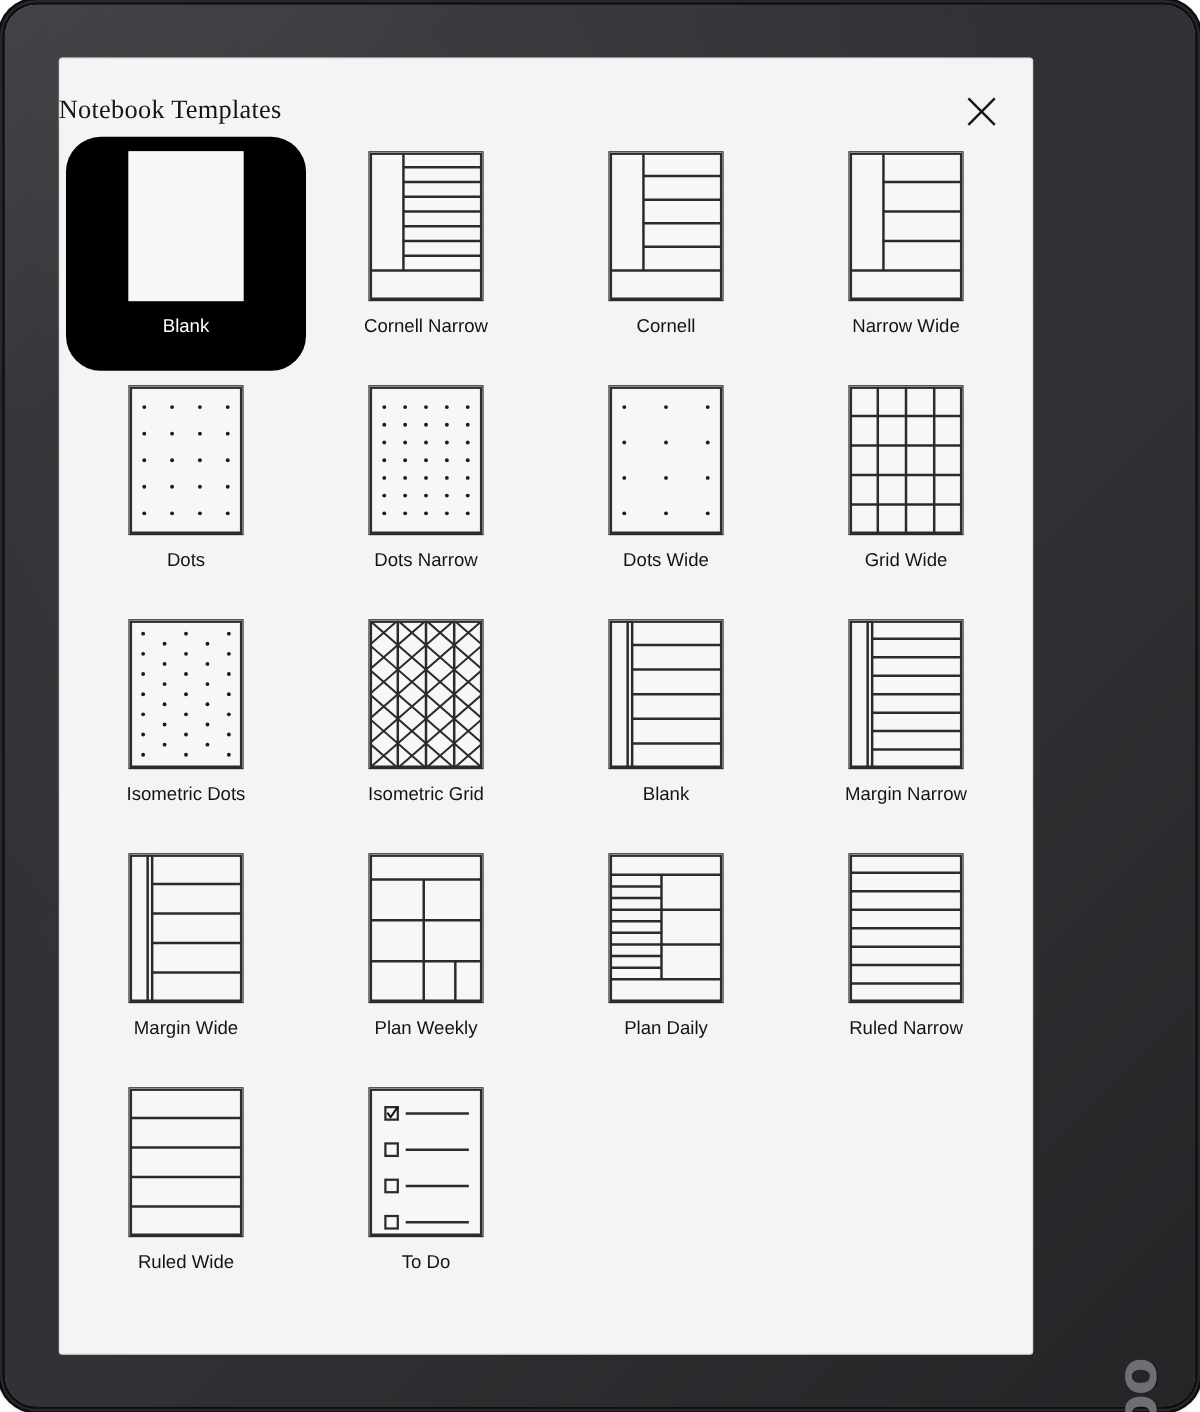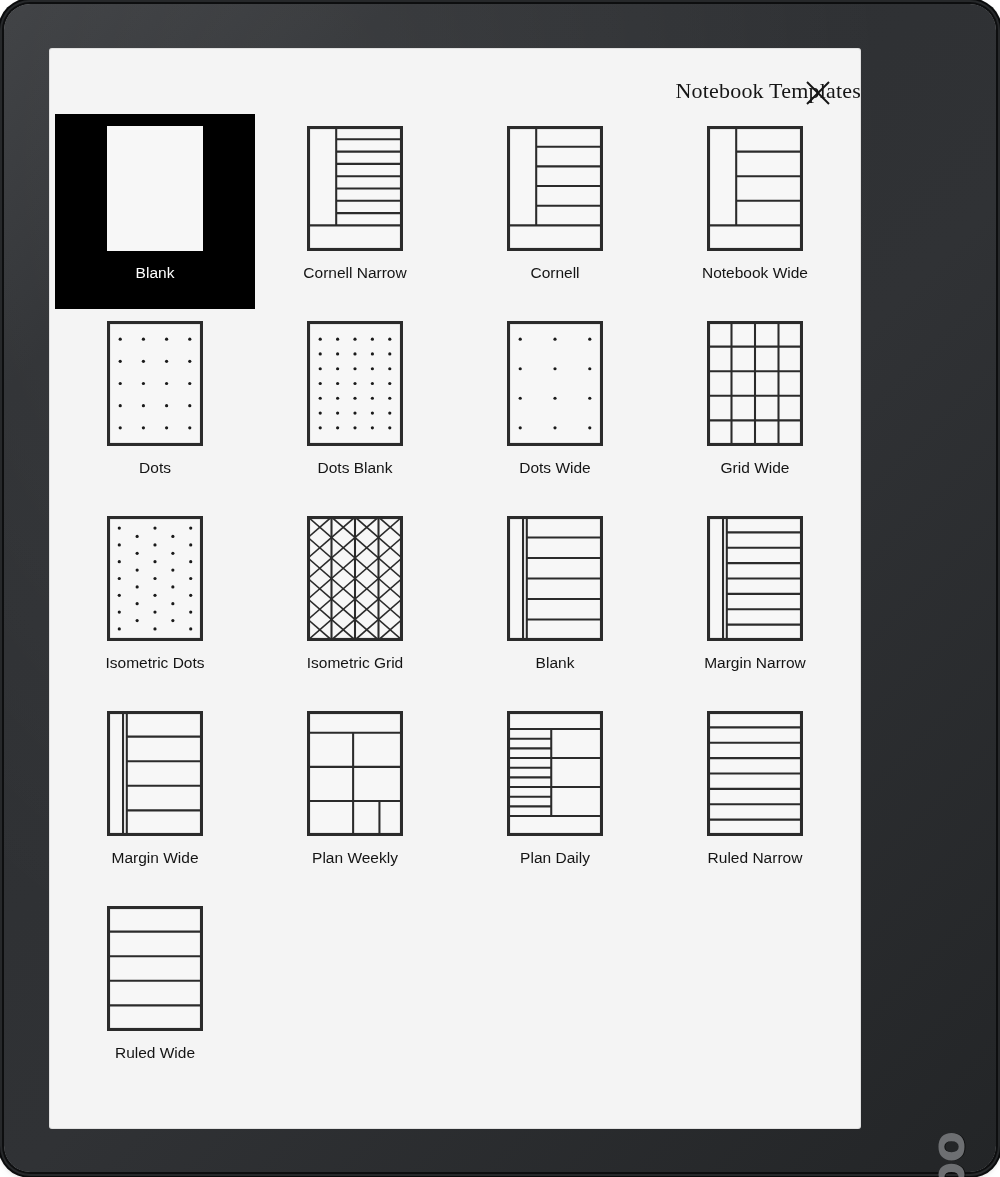--- a/index.html
+++ b/index.html
@@ -67,21 +67,21 @@
 
   
   #sheet-header {
     position: relative;
     height: 66px;
   }
   #page-title {
     position: absolute;
     left: 0; right: 0;
     top: 30px;
-    text-align: right;
+    text-align: left;
     font-family: "Liberation Serif", serif;
     font-size: 22px;
     color: #161616;
     letter-spacing: 0.2px;
   }
   #close-button {
     position: absolute;
     right: 23px;
     top: 25px;
     width: 40px;
@@ -102,20 +102,21 @@
   }
   .tpl-cell {
     height: 195px;
     display: flex;
     flex-direction: column;
     align-items: center;
     justify-content: flex-start;
     padding-top: 12px;
     cursor: pointer;
     position: relative;
+    border-radius: 29px;
   }
   .tpl-cell.selected {
     background: #000000;
   }
   .tpl-thumb {
     width: 96px;
     height: 125px;
     background: #f7f7f7;
     border: 1.6px solid #2b2b2b;
     position: relative;
@@ -200,21 +201,21 @@
           <div class="tpl-thumb">
             <svg viewBox="0 0 100 130" preserveAspectRatio="none">
               <rect x="1.1" y="1.1" width="97.8" height="127.8" fill="none" stroke="#2b2b2b" stroke-width="2.2"></rect>
               <line x1="30" y1="0" x2="30" y2="104" stroke="#2b2b2b" stroke-width="2.2"></line>
               <line x1="0" y1="104" x2="100" y2="104" stroke="#2b2b2b" stroke-width="2.2"></line>
               <line x1="30" y1="26" x2="100" y2="26" stroke="#2b2b2b" stroke-width="2.2"></line>
               <line x1="30" y1="52" x2="100" y2="52" stroke="#2b2b2b" stroke-width="2.2"></line>
               <line x1="30" y1="78" x2="100" y2="78" stroke="#2b2b2b" stroke-width="2.2"></line>
             </svg>
           </div>
-          <div class="tpl-label">Notebook Wide</div>
+          <div class="tpl-label">Narrow Wide</div>
         </div>
         <div class="tpl-cell">
           <div class="tpl-thumb">
             <svg viewBox="0 0 100 130" preserveAspectRatio="none">
               <rect x="1.1" y="1.1" width="97.8" height="127.8" fill="none" stroke="#2b2b2b" stroke-width="2.2"></rect>
               <circle cx="13" cy="18.200000000000003" r="1.7" fill="#1a1a1a"></circle>
               <circle cx="37.66666666666667" cy="18.200000000000003" r="1.7" fill="#1a1a1a"></circle>
               <circle cx="62.333333333333336" cy="18.200000000000003" r="1.7" fill="#1a1a1a"></circle>
               <circle cx="87" cy="18.200000000000003" r="1.7" fill="#1a1a1a"></circle>
               <circle cx="13" cy="41.6" r="1.7" fill="#1a1a1a"></circle>
@@ -271,21 +272,21 @@
               <circle cx="50" cy="96.2" r="1.7" fill="#1a1a1a"></circle>
               <circle cx="68.5" cy="96.2" r="1.7" fill="#1a1a1a"></circle>
               <circle cx="87" cy="96.2" r="1.7" fill="#1a1a1a"></circle>
               <circle cx="13" cy="111.8" r="1.7" fill="#1a1a1a"></circle>
               <circle cx="31.5" cy="111.8" r="1.7" fill="#1a1a1a"></circle>
               <circle cx="50" cy="111.8" r="1.7" fill="#1a1a1a"></circle>
               <circle cx="68.5" cy="111.8" r="1.7" fill="#1a1a1a"></circle>
               <circle cx="87" cy="111.8" r="1.7" fill="#1a1a1a"></circle>
             </svg>
           </div>
-          <div class="tpl-label">Dots Blank</div>
+          <div class="tpl-label">Dots Narrow</div>
         </div>
         <div class="tpl-cell">
           <div class="tpl-thumb">
             <svg viewBox="0 0 100 130" preserveAspectRatio="none">
               <rect x="1.1" y="1.1" width="97.8" height="127.8" fill="none" stroke="#2b2b2b" stroke-width="2.2"></rect>
               <circle cx="13" cy="18.200000000000003" r="1.7" fill="#1a1a1a"></circle>
               <circle cx="50" cy="18.200000000000003" r="1.7" fill="#1a1a1a"></circle>
               <circle cx="87" cy="18.200000000000003" r="1.7" fill="#1a1a1a"></circle>
               <circle cx="13" cy="49.400000000000006" r="1.7" fill="#1a1a1a"></circle>
               <circle cx="50" cy="49.400000000000006" r="1.7" fill="#1a1a1a"></circle>
@@ -508,16 +509,33 @@
             <svg viewBox="0 0 100 130" preserveAspectRatio="none">
               <rect x="1.1" y="1.1" width="97.8" height="127.8" fill="none" stroke="#2b2b2b" stroke-width="2.2"></rect>
               <line x1="0" y1="26" x2="100" y2="26" stroke="#2b2b2b" stroke-width="2.2"></line>
               <line x1="0" y1="52" x2="100" y2="52" stroke="#2b2b2b" stroke-width="2.2"></line>
               <line x1="0" y1="78" x2="100" y2="78" stroke="#2b2b2b" stroke-width="2.2"></line>
               <line x1="0" y1="104" x2="100" y2="104" stroke="#2b2b2b" stroke-width="2.2"></line>
             </svg>
           </div>
           <div class="tpl-label">Ruled Wide</div>
         </div>
+        <div class="tpl-cell">
+          <div class="tpl-thumb">
+            <svg viewBox="0 0 100 130" preserveAspectRatio="none">
+              <rect x="1.1" y="1.1" width="97.8" height="127.8" fill="none" stroke="#2b2b2b" stroke-width="2.2"></rect>
+              <rect x="14" y="16.5" width="11" height="11" fill="none" stroke="#2b2b2b" stroke-width="1.9800000000000002"></rect>
+              <polyline points="16.2,22 18.6,25.4 24.5,17" fill="none" stroke="#111" stroke-width="1.87" stroke-linecap="round" stroke-linejoin="round"></polyline>
+              <line x1="32" y1="22" x2="88" y2="22" stroke="#2b2b2b" stroke-width="2.2"></line>
+              <rect x="14" y="48.46666666666667" width="11" height="11" fill="none" stroke="#2b2b2b" stroke-width="1.9800000000000002"></rect>
+              <line x1="32" y1="53.96666666666667" x2="88" y2="53.96666666666667" stroke="#2b2b2b" stroke-width="2.2"></line>
+              <rect x="14" y="80.43333333333334" width="11" height="11" fill="none" stroke="#2b2b2b" stroke-width="1.9800000000000002"></rect>
+              <line x1="32" y1="85.93333333333334" x2="88" y2="85.93333333333334" stroke="#2b2b2b" stroke-width="2.2"></line>
+              <rect x="14" y="112.4" width="11" height="11" fill="none" stroke="#2b2b2b" stroke-width="1.9800000000000002"></rect>
+              <line x1="32" y1="117.9" x2="88" y2="117.9" stroke="#2b2b2b" stroke-width="2.2"></line>
+            </svg>
+          </div>
+          <div class="tpl-label">To Do</div>
+        </div>
       </div>
 
   </div>
 </div>
 
 </body></html>

